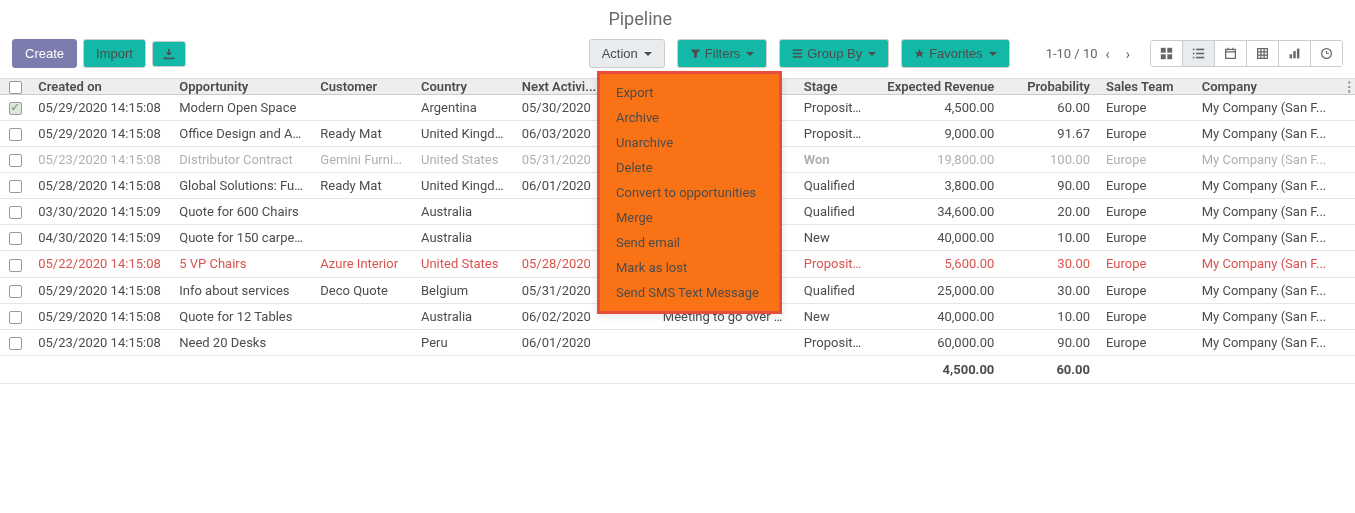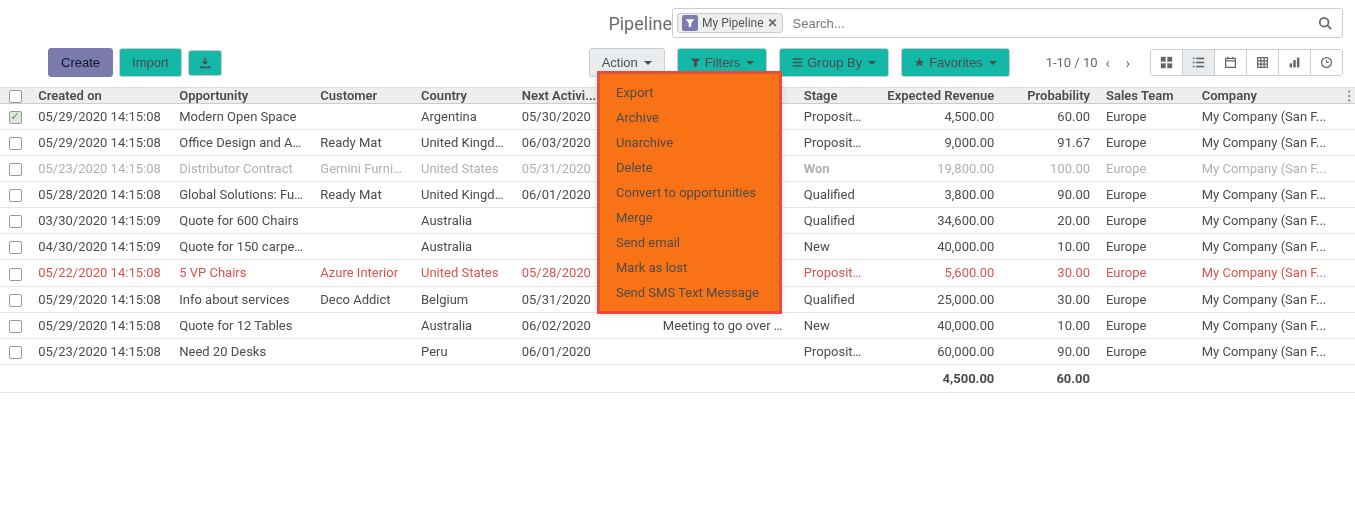--- a/index.html
+++ b/index.html
@@ -89,23 +89,22 @@
       border: 1px solid #ccc;
       background: #14b8a6;
       border-radius: 3px;
       font-size: 13px;
       color: #4c4c4c;
       cursor: pointer;
       margin-right: 6px;
     }
     .btn-primary {
       background: #7c7bad;
-      color: #0f172a;
+      color: #ffffff;
       border-color: #7c7bad;
-      margin-left: 36px;
     }
     .btn-icon {
       padding: 6px 10px;
     }
     .btn-action {
       background: #e9ecef;
       border-color: #ccc;
     }
     .caret {
       display: inline-block;
@@ -255,38 +254,20 @@
       cursor: pointer;
     }
     
     svg { display: block; }
   </style>
 </head>
 <body>
 
 <div class="topbar">
   <div class="page-title">Pipeline</div>
-  <div class="search-area">
-    <span class="search-chip">
-      <span class="chip-icon">
-        <svg width="10" height="10" viewBox="0 0 16 16" fill="currentColor">
-            <path d="M1 2h14l-5 6v5l-4 2v-7L1 2z"></path>
-          </svg>
-      </span>
-      <span>My Pipeline</span>
-      <span class="chip-close">✕</span>
-    </span>
-    <input class="search-input" placeholder="Search..." style="">
-    <span class="search-glass">
-      <svg width="14" height="14" viewBox="0 0 16 16" fill="none" stroke="currentColor" stroke-width="2">
-          <circle cx="7" cy="7" r="5"></circle>
-          <line x1="11" y1="11" x2="15" y2="15"></line>
-        </svg>
-    </span>
-  </div>
 </div>
 
 <div class="toolbar">
   <button class="btn btn-primary">Create</button>
   <button class="btn">Import</button>
   <button class="btn btn-icon">
     <svg width="12" height="12" viewBox="0 0 16 16" fill="currentColor">
         <path d="M8 1v8m0 0L5 6m3 3l3-3M2 12v2h12v-2" stroke="currentColor" stroke-width="2" fill="none"></path>
       </svg>
   </button>
@@ -530,21 +511,21 @@
           <td class="num">5,600.00</td>
           <td class="num">30.00</td>
           <td>Europe</td>
           <td>My Company (San F...</td>
           <td></td>
         </tr>
         <tr>
           <td class="check-col"><span class="checkbox"></span></td>
           <td>05/29/2020 14:15:08</td>
           <td>Info about services</td>
-          <td>Deco Addict</td>
+          <td>Deco Quote</td>
           <td>Belgium</td>
           <td>05/31/2020</td>
           <td>Call to get system re...</td>
           <td>Qualified</td>
           <td class="num">25,000.00</td>
           <td class="num">30.00</td>
           <td>Europe</td>
           <td>My Company (San F...</td>
           <td></td>
         </tr>

